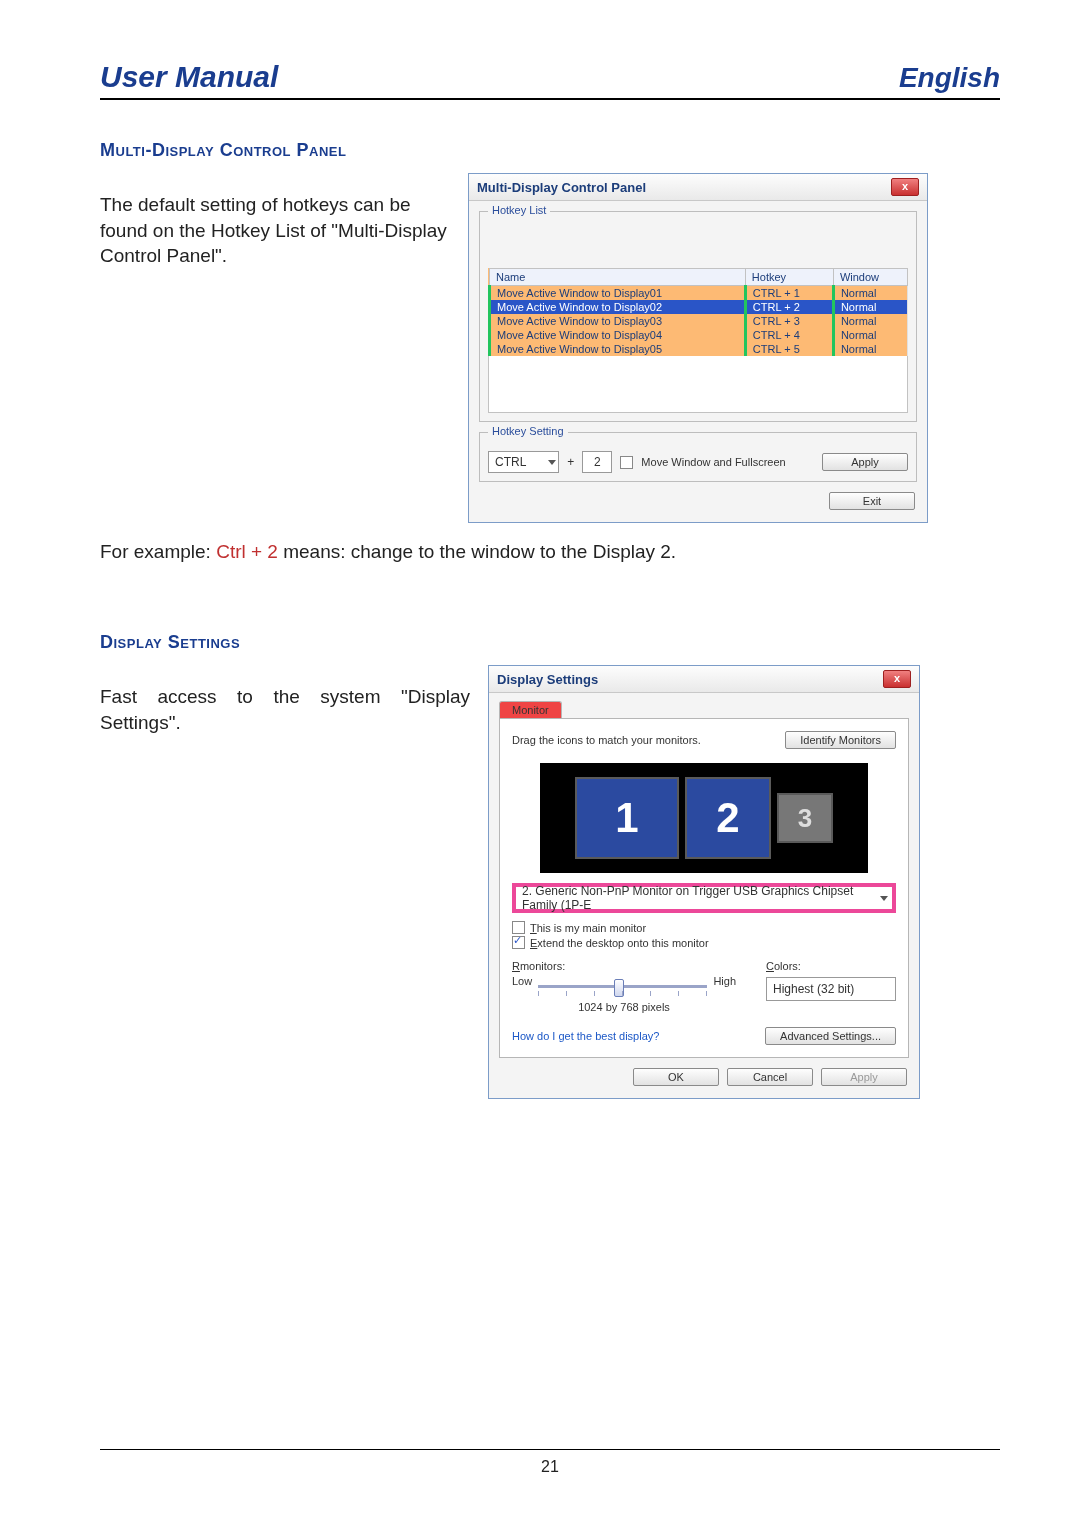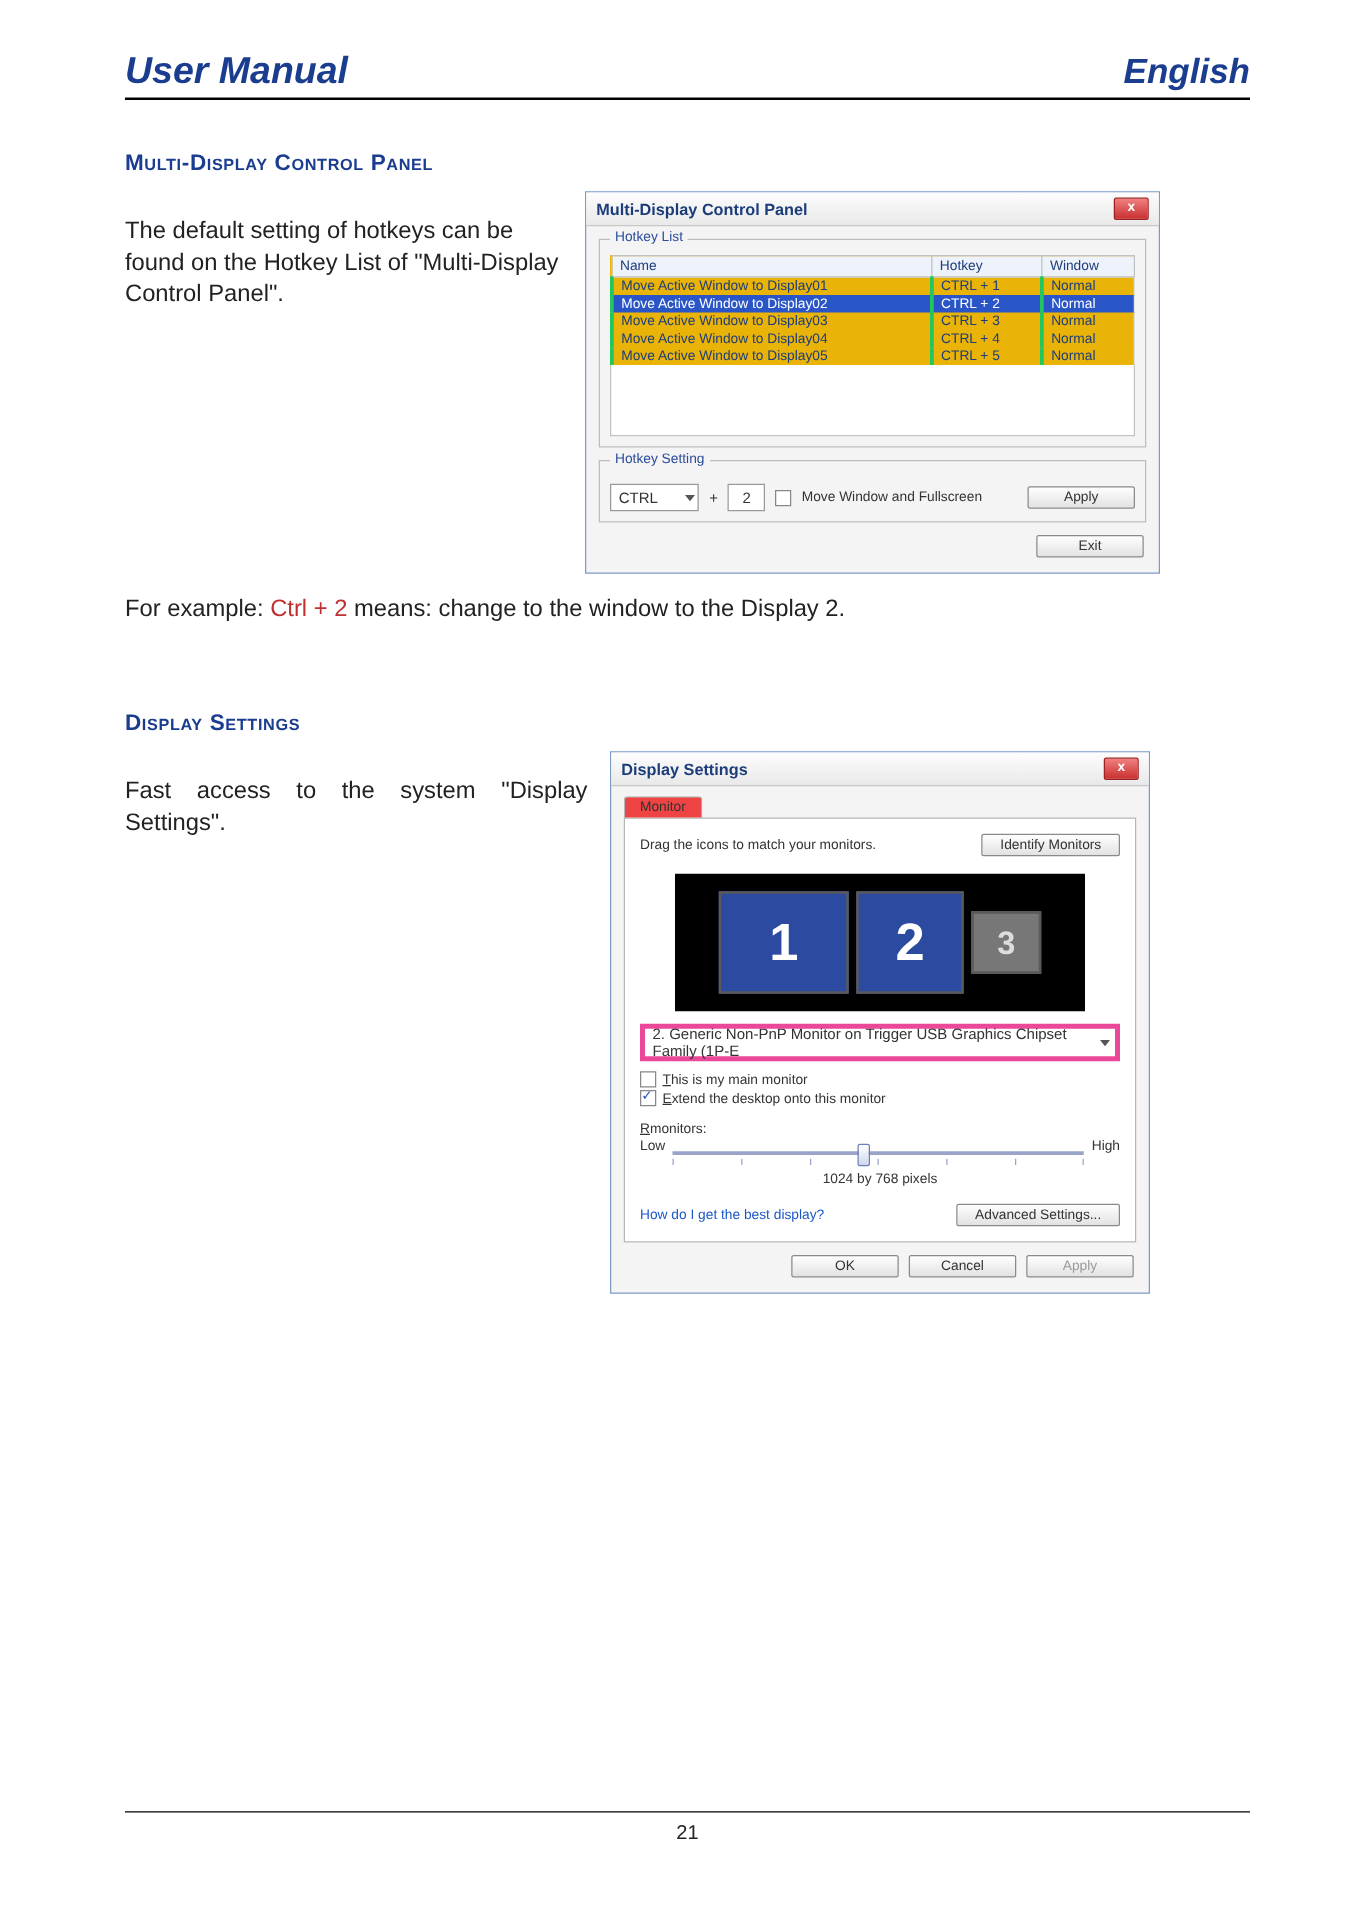--- a/index.html
+++ b/index.html
@@ -6,21 +6,21 @@
     margin: 0;
     background: #fff;
     font-family: Arial, Helvetica, sans-serif;
     color: #222;
   }
   .page {
     width: 1080px;
     height: 1528px;
     margin: 0 auto;
     box-sizing: border-box;
-    padding: 40px 80px 40px 100px;
+    padding: 60px 80px 40px 100px;
     position: relative;
   }
   .header-row {
     display: flex;
     justify-content: space-between;
     align-items: baseline;
     border-bottom: 2px solid #000;
     padding-bottom: 4px;
     margin-bottom: 40px;
   }
@@ -101,21 +101,22 @@
     color:#2a4d9b;
     font-size:11px;
   }
 
   
   .d1 { width:460px; }
   table.hotkey-table {
     width:100%;
     border-collapse:collapse;
     font-size:11px;
-    background:#eab308;
+    background:#fdba74;
+    margin-top:44px;
   }
   table.hotkey-table th {
     text-align:left;
     font-weight:normal;
     color:#1c3d7a;
     background:#eef2fb;
     border:1px solid #c2c2c2;
     padding:2px 6px;
   }
   table.hotkey-table td {
@@ -387,20 +388,27 @@
                         <span></span>
                         <span></span>
                         <span></span>
                       </div>
                   </div>
                 </div>
                 <span>High</span>
               </div>
               <div class="res-val">1024 by 768 pixels</div>
             </div>
+            <div class="res-right">
+              <span style="font-size:11px;"><span class="underline">C</span><span>olors:</span></span>
+              <div class="colors-dd">
+                <span>Highest (32 bit)</span>
+                <span class="caret"></span>
+              </div>
+            </div>
           </div>
           <div class="adv-row">
             <span class="link">How do I get the best display?</span>
             <span class="btn">Advanced Settings...</span>
           </div>
         </div>
         <div class="dlg-foot">
           <span class="btn">OK</span>
           <span class="btn">Cancel</span>
           <span class="btn disabled">Apply</span>

